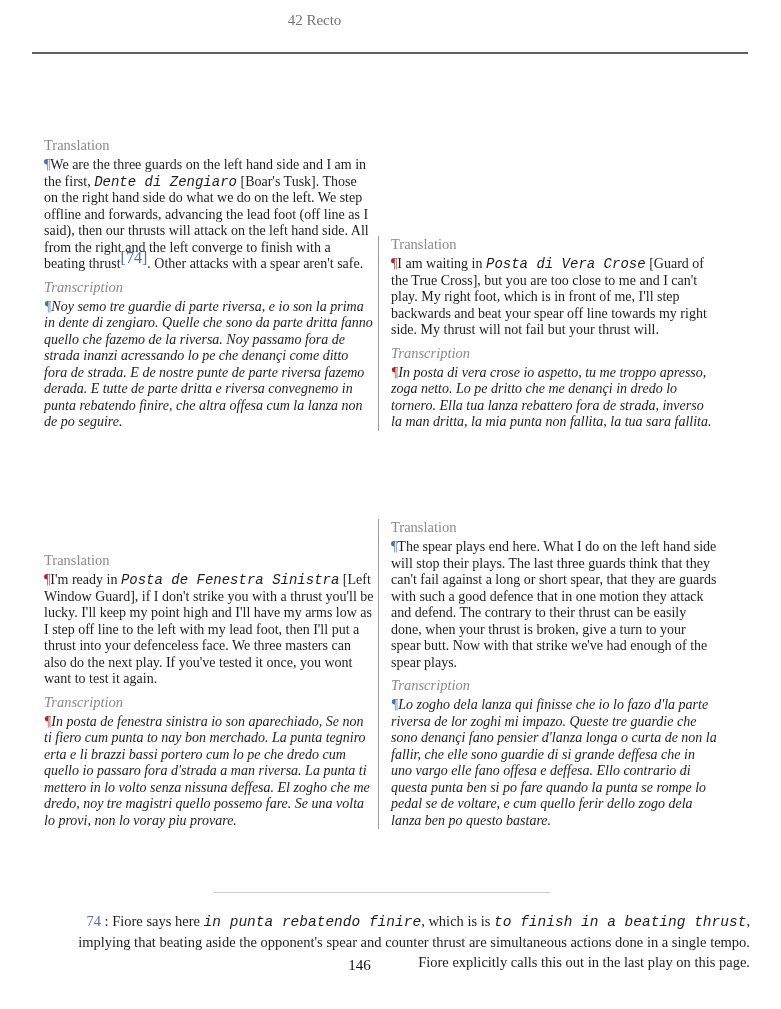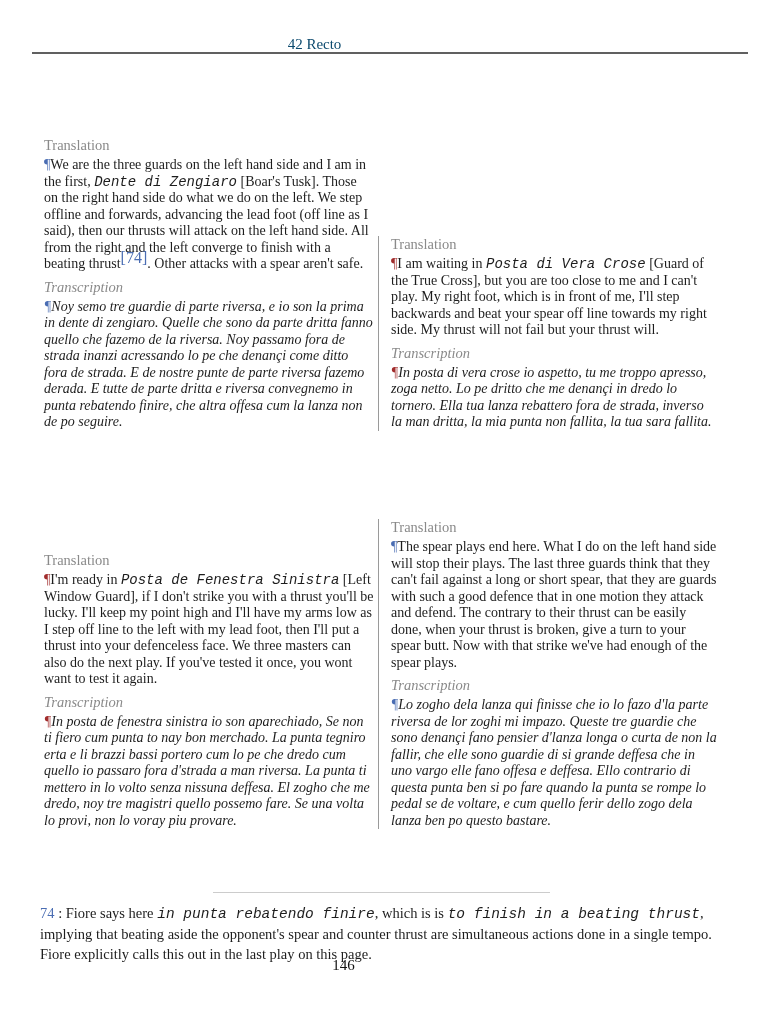--- a/index.html
+++ b/index.html
@@ -11,22 +11,22 @@
     --rule-light:#cccccc;
     --col-divider:#9a9a9a;
   }
   html,body{margin:0;padding:0;}
   body{
     width:781px;height:1009px;background:#ffffff;position:relative;
     font-family:"Liberation Serif","DejaVu Serif",serif;color:var(--ink);
     overflow:hidden;
   }
   .page-title{
-    position:absolute;top:36px;left:0;width:629px;text-align:center;
-    font-size:15px;color:#0c4a6e;
+    position:absolute;top:12px;left:0;width:629px;text-align:center;
+    font-size:15px;color:#737373;
   }
   .header-rule{
     position:absolute;top:52px;left:32px;width:716px;height:0;
     border-top:2px solid var(--rule-dark);
   }
   .row{
     position:absolute;left:44px;width:674px;display:flex;align-items:flex-end;
   }
   .row-1{top:137px;}
   .row-2{top:519px;}
@@ -46,26 +46,26 @@
   .seg-i{font-style:italic;font-family:Liberation Mono, monospace;}
   .seg-pb{color:var(--link-blue);}
   .seg-pr{color:var(--rubric-red);}
   .seg-sup{color:var(--link-blue);font-size:16px;vertical-align:5px;line-height:0;}
   .seg-fn{color:var(--link-blue);}
   .footnote-sep{
     position:absolute;top:892px;left:213px;width:337px;height:0;
     border-top:1px solid var(--rule-light);
   }
   .footnote{
-    position:absolute;top:903px;left:40px;width:702px;margin:0;
-    font-size:14.5px;line-height:20px;color:var(--ink);
+    position:absolute;top:903px;left:40px;width:702px;margin:8px;
+    font-size:14.5px;line-height:20px;color:var(--ink);text-align:right;
   }
   .page-number{
     position:absolute;top:957px;left:0;width:687px;text-align:center;
-    font-size:15px;color:#111;
+    font-size:15px;color:#111;padding-left:16px;
   }
 </style>
 </head>
 <body>
 
 <div class="page-title">42 Recto</div>
 <div class="header-rule"></div>
 
 <div class="row row-1">
   <section class="cell cell-left">

